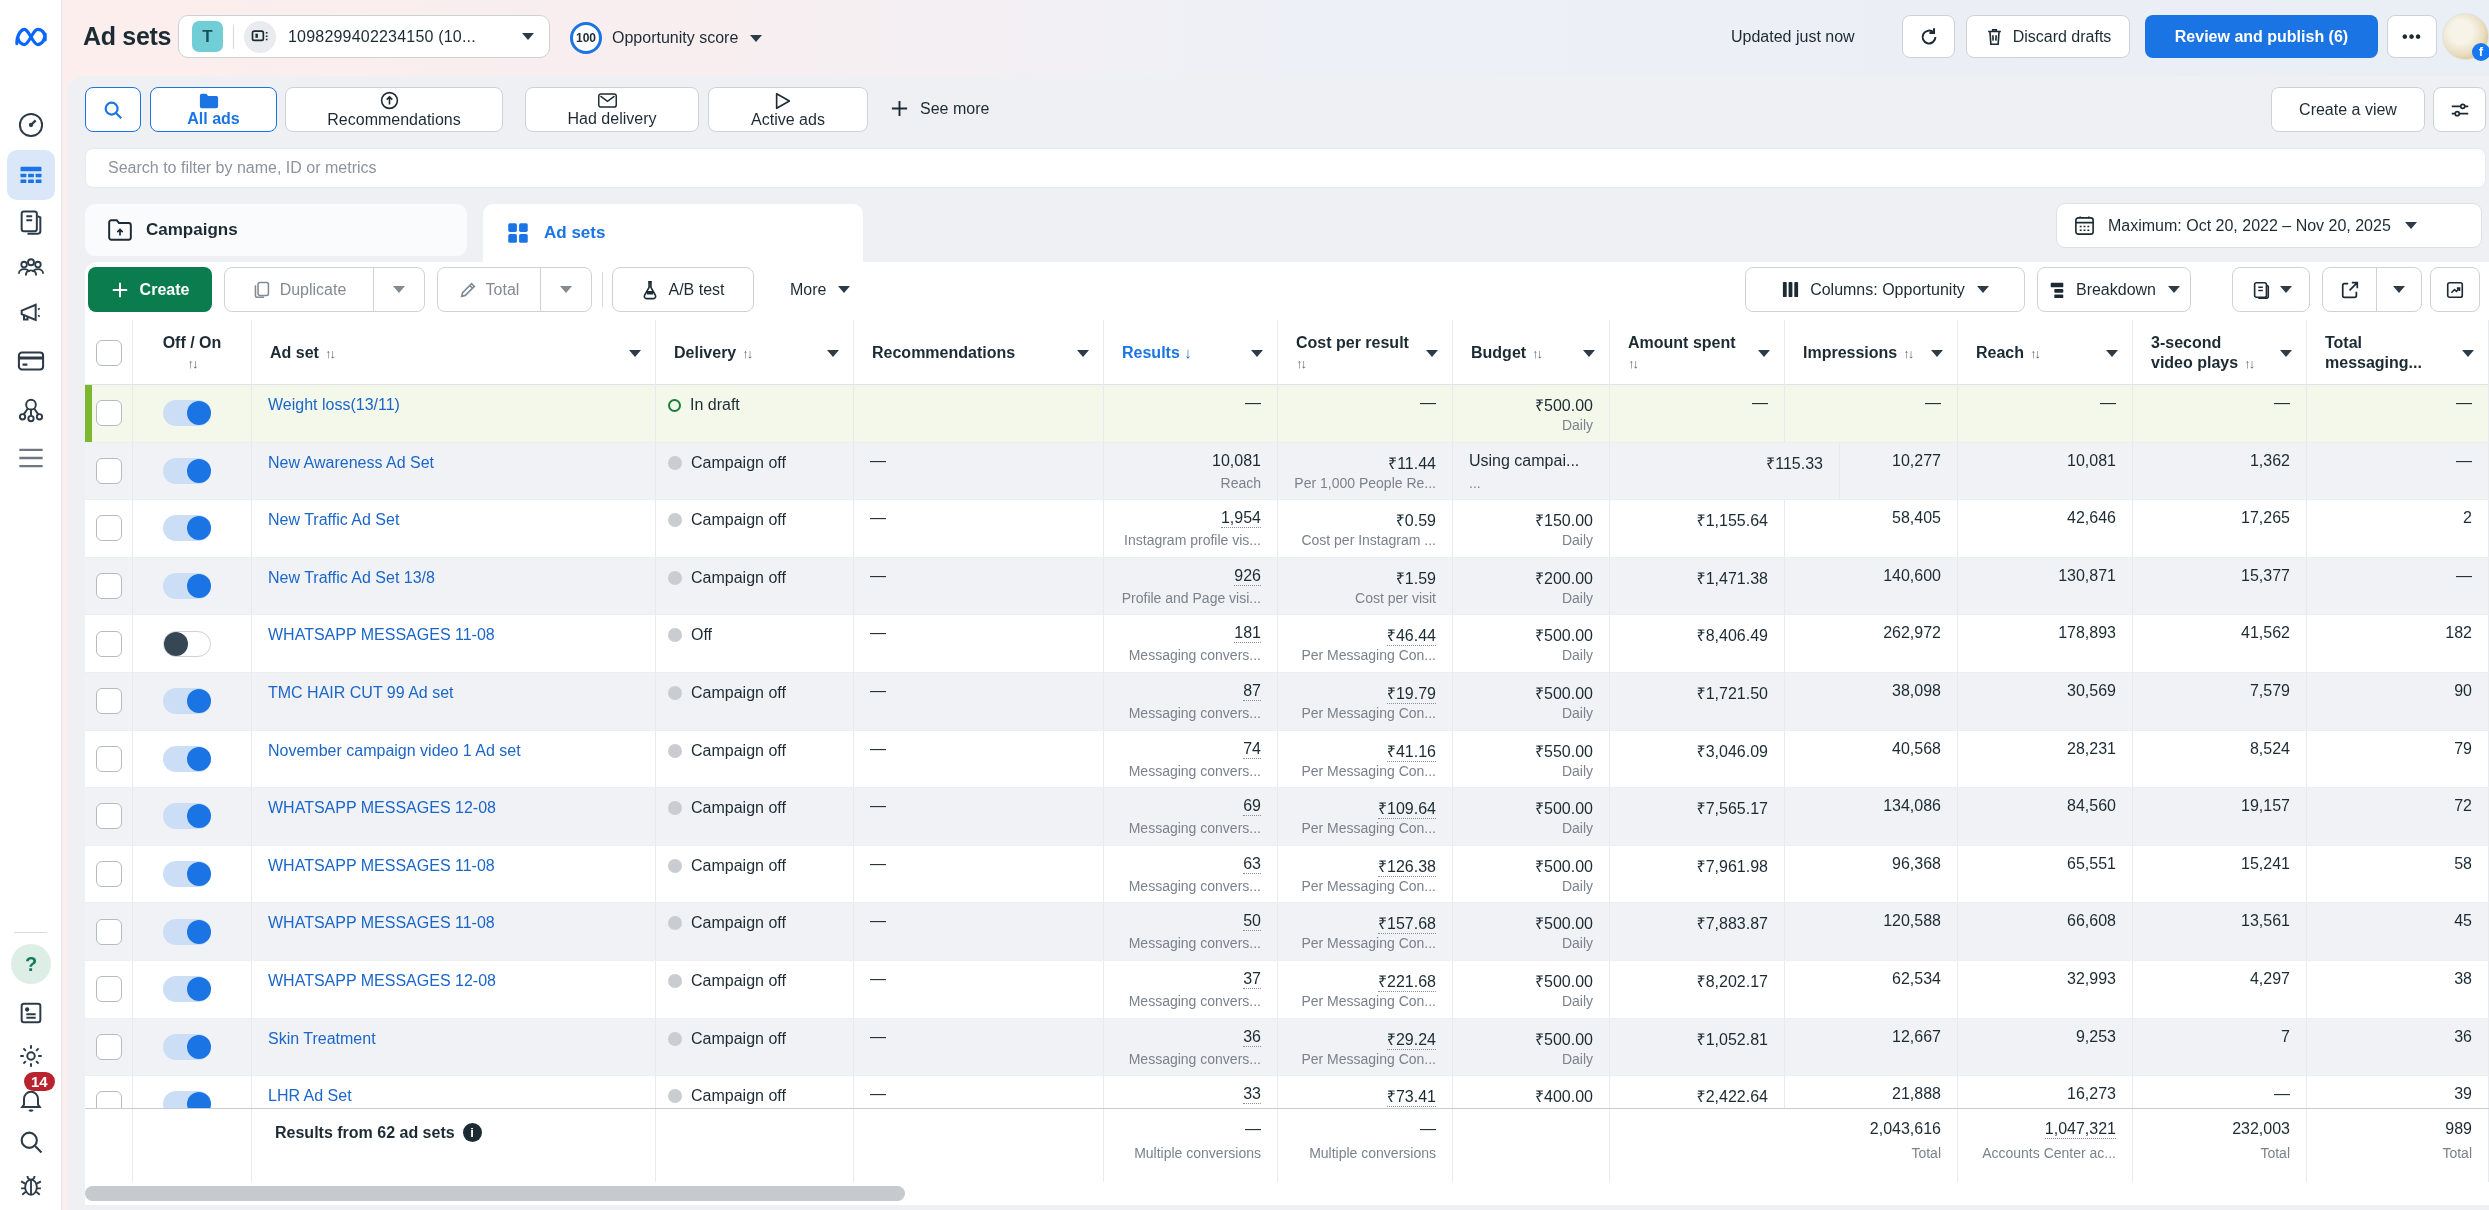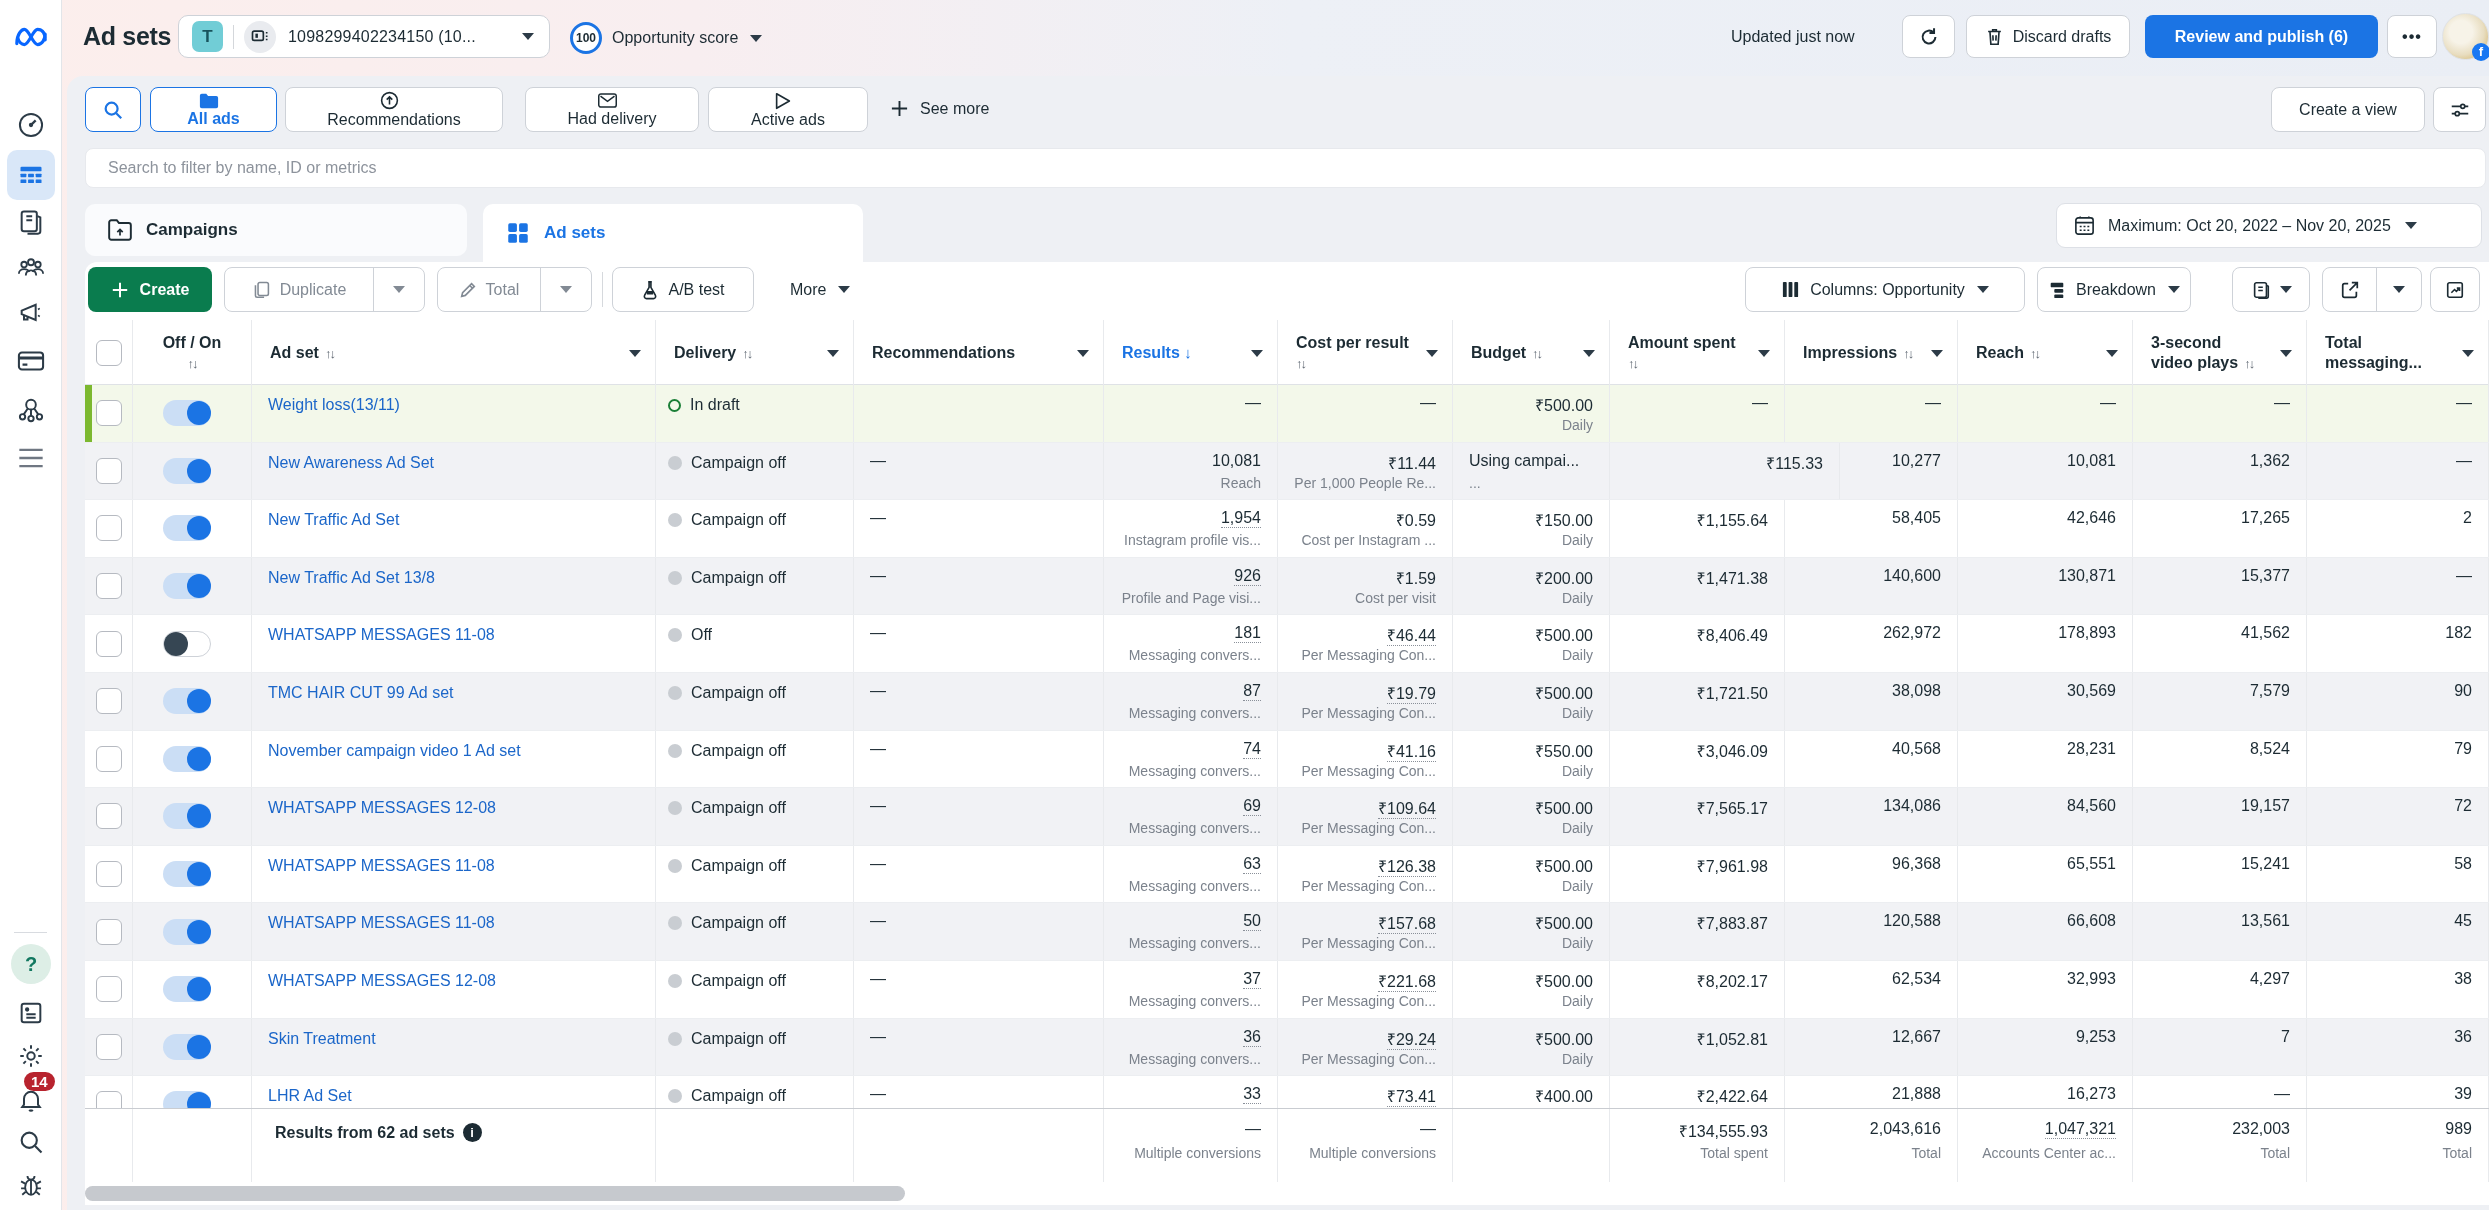--- a/index.html
+++ b/index.html
@@ -1080,24 +1080,20 @@
         <div class="fcell" style="left: 769px; width: 250px;"></div>
         <div class="fcell" style="left: 1019px; width: 174px;">
           <div class="val" style="position: absolute; top: 11px; left: 0px; right: 16px; text-align: right; font-size: 16px; white-space: nowrap;">—</div>
           <div style="position: absolute; top: 36px; left: 0px; right: 16px; text-align: right; font-size: 14px; color: rgb(123, 130, 140); white-space: nowrap;">Multiple conversions</div>
         </div>
         <div class="fcell" style="left: 1193px; width: 175px;">
           <div class="val" style="position: absolute; top: 11px; left: 0px; right: 16px; text-align: right; font-size: 16px; white-space: nowrap;">—</div>
           <div style="position: absolute; top: 36px; left: 0px; right: 16px; text-align: right; font-size: 14px; color: rgb(123, 130, 140); white-space: nowrap;">Multiple conversions</div>
         </div>
         <div class="fcell" style="left: 1368px; width: 157px;"></div>
-        <div class="fcell" style="left: 1525px; width: 175px;">
-          <div class="val" style="position: absolute; top: 11px; left: 0px; right: 16px; text-align: right; font-size: 16px; white-space: nowrap;">₹134,555.93</div>
-          <div style="position: absolute; top: 36px; left: 0px; right: 16px; text-align: right; font-size: 14px; color: rgb(123, 130, 140); white-space: nowrap;">Total spent</div>
-        </div>
         <div class="fcell" style="left: 1700px; width: 173px;">
           <div class="val" style="position: absolute; top: 11px; left: 0px; right: 16px; text-align: right; font-size: 16px; white-space: nowrap;">2,043,616</div>
           <div style="position: absolute; top: 36px; left: 0px; right: 16px; text-align: right; font-size: 14px; color: rgb(123, 130, 140); white-space: nowrap;">Total</div>
         </div>
         <div class="fcell" style="left: 1873px; width: 175px;">
           <div class="val" style="position: absolute; top: 11px; left: 0px; right: 16px; text-align: right; font-size: 16px; white-space: nowrap;"><span class="dotu">1,047,321</span></div>
           <div style="position: absolute; top: 36px; left: 0px; right: 16px; text-align: right; font-size: 14px; color: rgb(123, 130, 140); white-space: nowrap;">Accounts Center ac...</div>
         </div>
         <div class="fcell" style="left: 2048px; width: 174px;">
           <div class="val" style="position: absolute; top: 11px; left: 0px; right: 16px; text-align: right; font-size: 16px; white-space: nowrap;">232,003</div>

